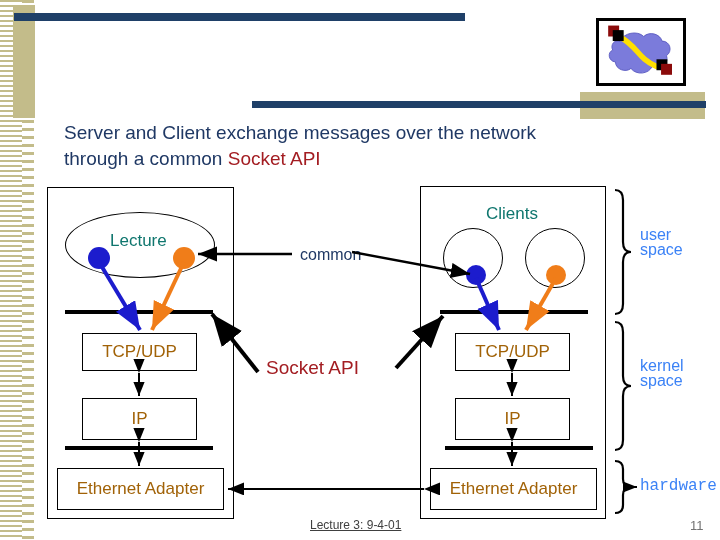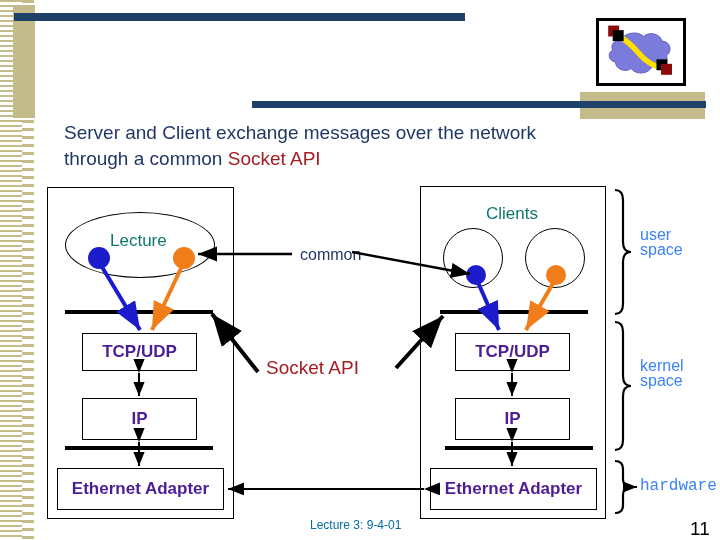--- a/index.html
+++ b/index.html
@@ -105,23 +105,22 @@
   
   .box {
     position: absolute;
     border: 1.5px solid #000;
     background: #fff;
     box-sizing: border-box;
     display: flex;
     align-items: center;
     justify-content: center;
     font-size: 17px;
-    color: #4c1d95;
-    white-space: nowrap;
-    font-weight: bold;
+    color: #a16207;
+    white-space: nowrap;
   }
 
   
   .thickline {
     position: absolute;
     height: 4px;
     background: #000;
   }
 
   
@@ -162,28 +161,29 @@
     color: #3b82f6;
     line-height: 15px;
     white-space: nowrap;
   }
 
   
   .footer-left {
     position: absolute;
     left: 310px; top: 518px;
     font-size: 12px;
-    color: #0369a1;
-    white-space: nowrap;
+    color: #404040;
+    white-space: nowrap;
+    text-decoration: underline;
   }
   .footer-right {
     position: absolute;
     left: 690px; top: 518px;
-    font-size: 19px;
-    color: #000000;
+    font-size: 13px;
+    color: #737373;
     white-space: nowrap;
   }
 
   svg.overlay {
     position: absolute;
     left: 0; top: 0;
     width: 720px; height: 540px;
     pointer-events: none;
   }
 </style>

